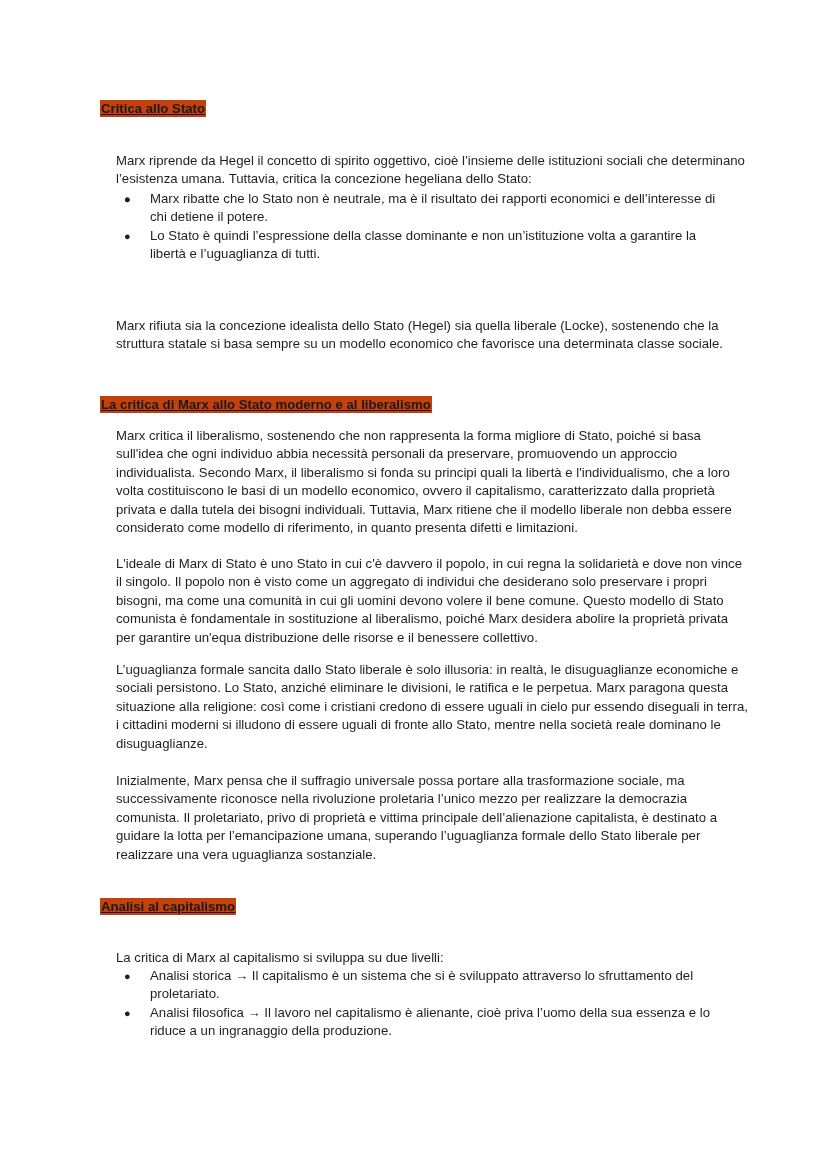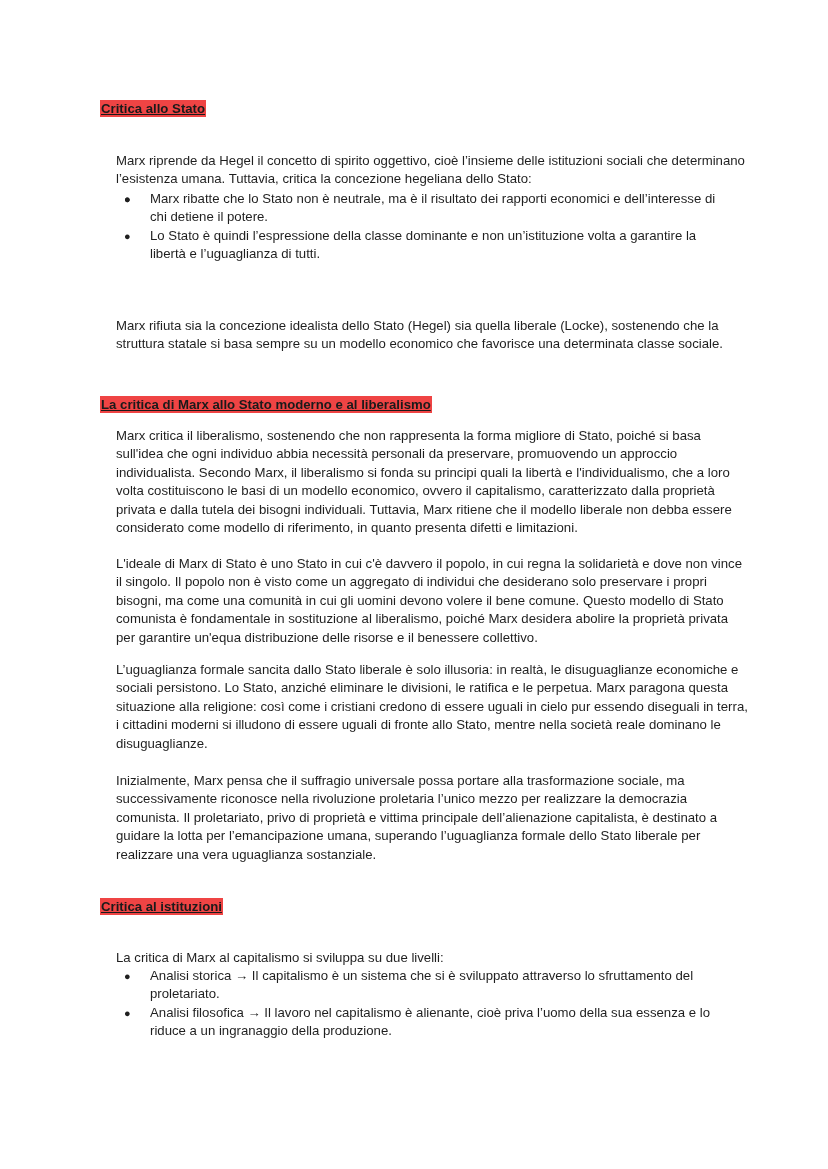--- a/index.html
+++ b/index.html
@@ -20,21 +20,21 @@
       left: 100px;
       top: 0;
       width: 640px;
     }
     .heading {
       position: absolute;
       left: 0;
       font-size: 13.2px;
       font-weight: bold;
       text-decoration: underline;
-      background: #ef4444;
+      background: #c2410c;
       color: #1a1a1a;
       line-height: 17px;
       padding: 0 1px;
       white-space: nowrap;
     }
     .para {
       position: absolute;
       left: 0;
       width: 632px;
       font-size: 13.2px;
@@ -90,21 +90,21 @@
   <div class="heading" style="top:376px;margin-top:20px;">La critica di Marx allo Stato moderno e al liberalismo</div>
 
   <p class="para" style="top:411px;">Marx critica il liberalismo, sostenendo che non rappresenta la forma migliore di Stato, poiché si basa sull'idea che ogni individuo abbia necessità personali da preservare, promuovendo un approccio individualista. Secondo Marx, il liberalismo si fonda su principi quali la libertà e l'individualismo, che a loro volta costituiscono le basi di un modello economico, ovvero il capitalismo, caratterizzato dalla proprietà privata e dalla tutela dei bisogni individuali. Tuttavia, Marx ritiene che il modello liberale non debba essere considerato come modello di riferimento, in quanto presenta difetti e limitazioni.</p>
 
   <p class="para" style="top:539px;">L'ideale di Marx di Stato è uno Stato in cui c'è davvero il popolo, in cui regna la solidarietà e dove non vince il singolo. Il popolo non è visto come un aggregato di individui che desiderano solo preservare i propri bisogni, ma come una comunità in cui gli uomini devono volere il bene comune. Questo modello di Stato comunista è fondamentale in sostituzione al liberalismo, poiché Marx desidera abolire la proprietà privata per garantire un'equa distribuzione delle risorse e il benessere collettivo.</p>
 
   <p class="para" style="top:645px;">L’uguaglianza formale sancita dallo Stato liberale è solo illusoria: in realtà, le disuguaglianze economiche e sociali persistono. Lo Stato, anziché eliminare le divisioni, le ratifica e le perpetua. Marx paragona questa situazione alla religione: così come i cristiani credono di essere uguali in cielo pur essendo diseguali in terra, i cittadini moderni si illudono di essere uguali di fronte allo Stato, mentre nella società reale dominano le disuguaglianze.</p>
 
   <p class="para" style="top:756px;">Inizialmente, Marx pensa che il suffragio universale possa portare alla trasformazione sociale, ma successivamente riconosce nella rivoluzione proletaria l’unico mezzo per realizzare la democrazia comunista. Il proletariato, privo di proprietà e vittima principale dell’alienazione capitalista, è destinato a guidare la lotta per l’emancipazione umana, superando l’uguaglianza formale dello Stato liberale per realizzare una vera uguaglianza sostanziale.</p>
 
-  <div class="heading" style="top:898px;">Critica al istituzioni</div>
+  <div class="heading" style="top:898px;">Analisi al capitalismo</div>
 
   <p class="para" style="top:933px;">La critica di Marx al capitalismo si sviluppa su due livelli:</p>
 
   <ul class="list" style="top:967px;">
     <li>
       <span class="bullet">●</span>
       <span>Analisi storica → Il capitalismo è un sistema che si è sviluppato attraverso lo sfruttamento del proletariato.</span>
     </li>
     <li>
       <span class="bullet">●</span>

